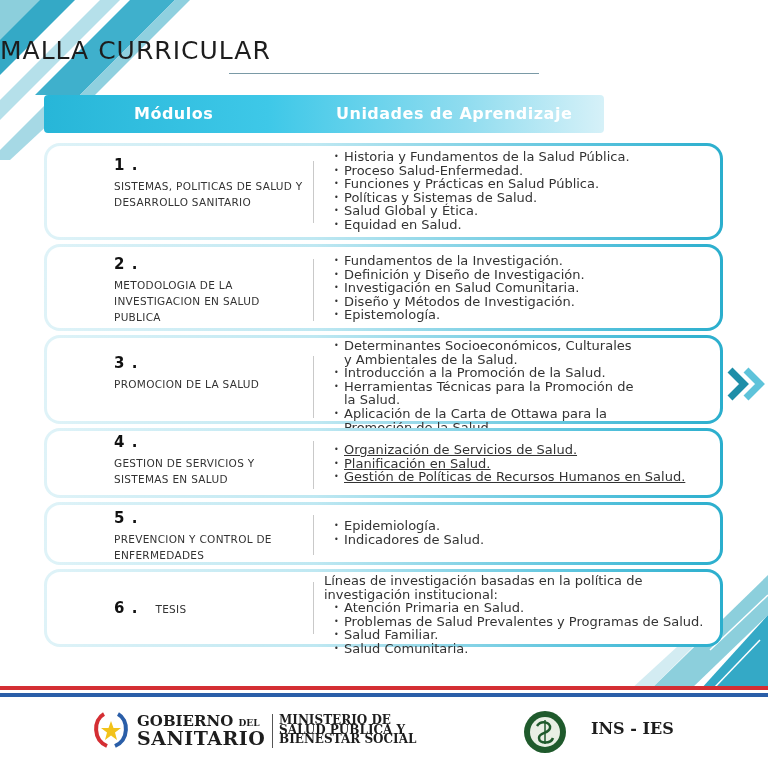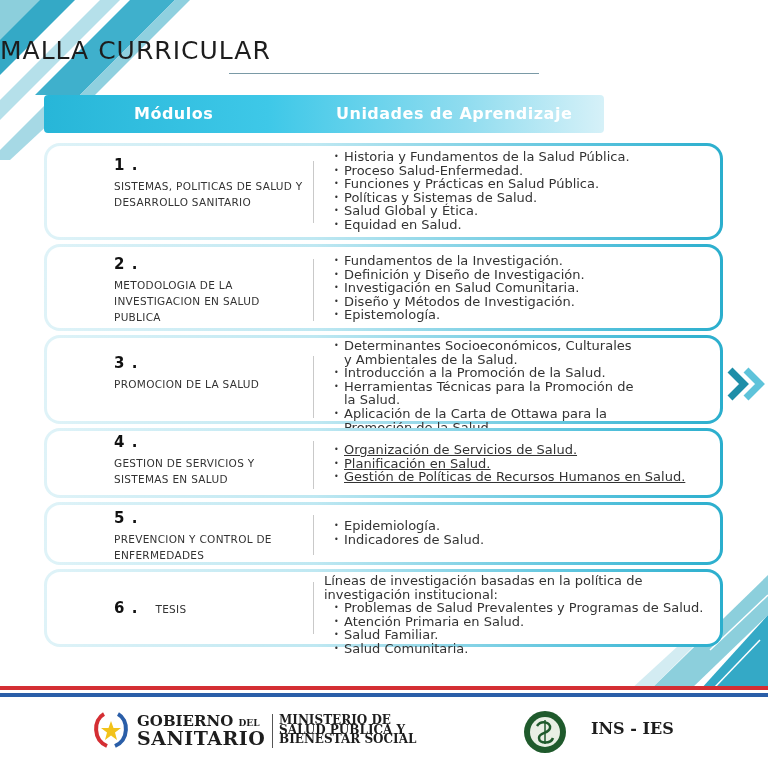--- a/index.html
+++ b/index.html
@@ -148,22 +148,22 @@
 
 <div class="row" style="top:569px;height:78px;">
   <div class="mod" style="top:26px;">
     <span class="num">6 .</span>
     <span class="name" style="margin-left:12px;">TESIS</span>
   </div>
   <div class="divider" style="top:10px;height:52px;"></div>
   <div class="units" style="top:2px;left:279px;width:400px;">
     <div class="intro">Líneas de investigación basadas en la política de investigación institucional:</div>
     <ul style="margin-left:5px;">
+      <li>Atención Primaria en Salud.</li>
       <li>Problemas de Salud Prevalentes y Programas de Salud.</li>
-      <li>Atención Primaria en Salud.</li>
       <li>Salud Familiar.</li>
       <li>Salud Comunitaria.</li>
     </ul>
   </div>
 </div>
 
 <svg class="chev" width="42" height="36" viewBox="0 0 42 36">
   <polyline points="4,4 18,18 4,32" fill="none" stroke="#1e8ea8" stroke-width="7" stroke-linejoin="miter"></polyline>
   <polyline points="20,4 34,18 20,32" fill="none" stroke="#5ec3da" stroke-width="7" stroke-linejoin="miter"></polyline>
 </svg>

